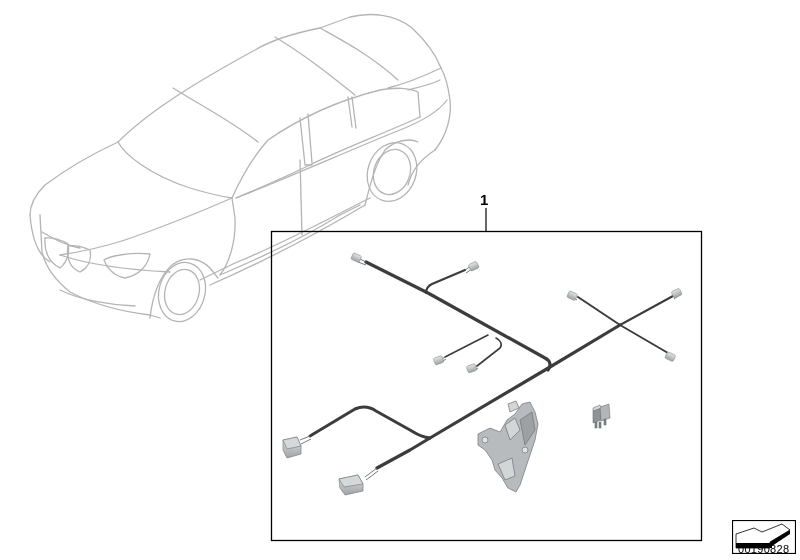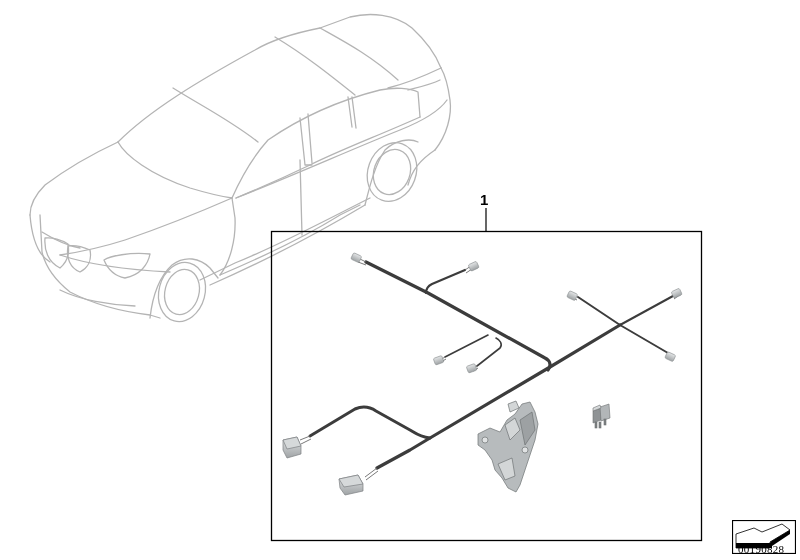--- a/index.html
+++ b/index.html
@@ -1,19 +1,19 @@
 <!DOCTYPE html>
 <html><head>
 <meta charset="utf-8">
 <style>
   html, body { margin: 0; padding: 0; background: #ffffff; }
   body { width: 800px; height: 560px; position: relative; overflow: hidden; font-family: "Liberation Sans", sans-serif; }
   .layer { position: absolute; left: 0; top: 0; width: 800px; height: 560px; }
   .callout-label { position: absolute; font-family: "Liberation Sans", sans-serif; font-weight: bold; font-size: 15px; color: #000; }
-  .diagram-id { position: absolute; font-family: Liberation Serif, serif; font-size: 11px; color: #000; letter-spacing: 0.3px; }
+  .diagram-id { position: absolute; font-family: Liberation Sans, sans-serif; font-size: 11px; color: #000; letter-spacing: 0.3px; }
 </style>
 </head>
 <body>
 
 <svg class="layer" viewBox="0 0 800 560" xmlns="http://www.w3.org/2000/svg">
   <g fill="none" stroke="#b4b4b4" stroke-width="1.3" stroke-linejoin="round" stroke-linecap="round">
 
     <path d="M118,142 C150,110 200,80 255,50 C275,38 300,32 320,28 L350,17 C370,12 395,14 412,28 C425,40 436,55 441,68"></path>
     <path d="M275,37 C305,55 330,75 355,95"></path>
     <path d="M320,28 C345,42 370,55 398,80"></path>

